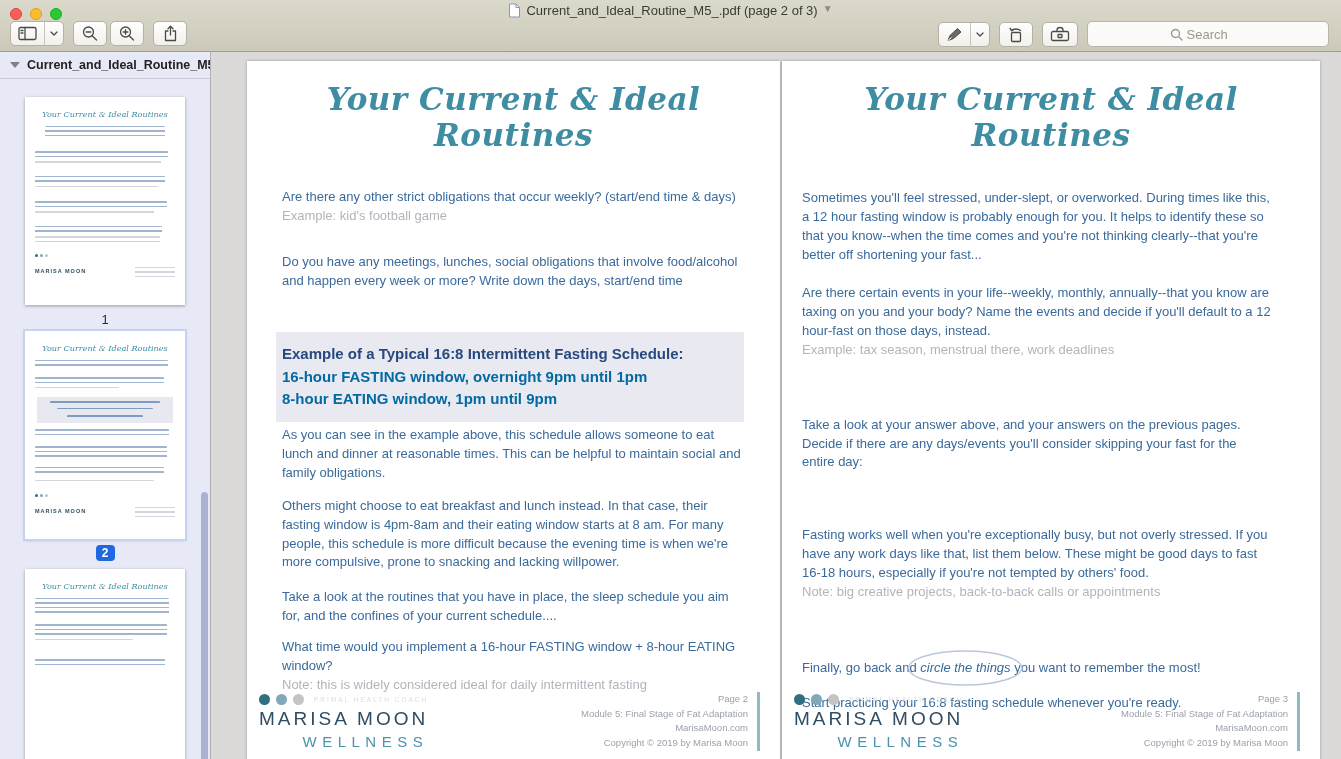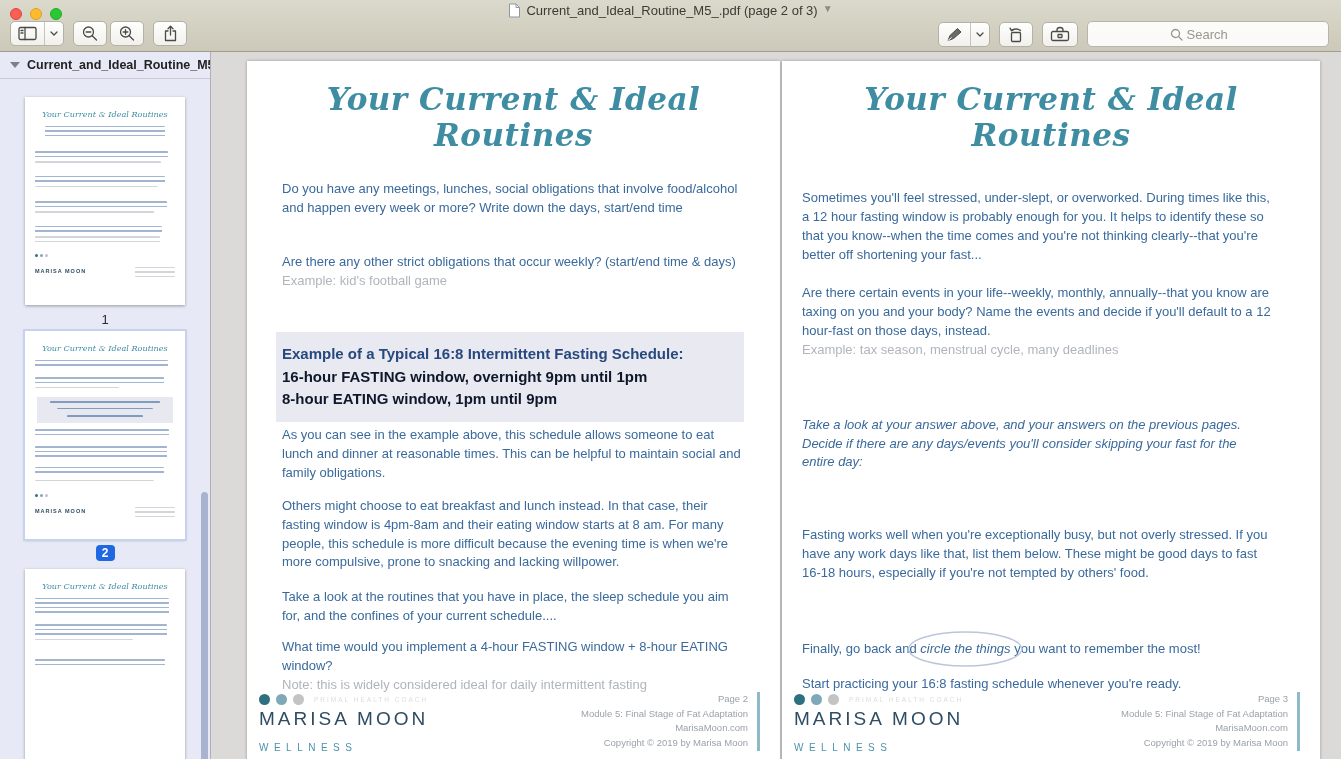--- a/index.html
+++ b/index.html
@@ -102,33 +102,33 @@
     color:#3e8da3; font-size:31px; text-align:center; margin-top:20px; letter-spacing:0.5px;
   }
   .txt { color:#3a6a9c; font-size:13px; line-height:1.45; margin-left:35px; width:465px; }
   .page.right .txt { margin-left:20px; width:470px; }
   .note { color:#b0b5bc; }
 
   .ex-box {
     background:#e9e9f2; width:468px; margin:42px 0 0 29px; text-align:left; padding:11px 6px 13px;
   }
   .ex-title { color:#27497e; font-weight:bold; font-size:15px; line-height:1.5; }
-  .ex-line { color:#0f172a; font-weight:bold; font-size:15px; line-height:1.45; }
+  .ex-line { color:#0369a1; font-weight:bold; font-size:15px; line-height:1.45; }
 
   .circled { position:relative; white-space:nowrap;font-style:italic; }
   .circled svg { position:absolute; left:-13px; top:-11px; width:calc(100% + 26px); height:38px; pointer-events:none; }
 
   
   .pg-footer { position:absolute; top:629px; left:12px; right:20px; display:flex; justify-content:space-between; align-items:flex-start; }
   .logo { padding-top:4px; }
   .logo-dots { display:flex; align-items:center; gap:6px; }
   .logo-dots i { width:11px; height:11px; border-radius:50%; display:block; }
   .logo-small { font-size:6.5px; letter-spacing:2px; color:#dcdcdc; margin-left:4px; }
   .logo-name { font-size:19px; letter-spacing:3px; color:#2e4d63; margin-top:3px; }
-  .logo-sub { font-size:10px; letter-spacing:5.5px; color:#4b93ad; margin-top:12px; }
+  .logo-sub { font-size:15px; letter-spacing:5.5px; color:#4b93ad; margin-top:3px;text-align:right; }
   .meta { text-align:right; font-size:9.5px; line-height:1.55; color:#9ba1ab; border-right:3px solid #8fbac9; padding-right:9px; margin-top:2px; }
 
   .icon-stroke { stroke:#4a4a46; fill:none; stroke-width:1.3; stroke-linecap:round; stroke-linejoin:round; }
 </style>
 </head>
 <body>
 
 <div class="titlebar">
   <div class="traffic">
     <span class="light red"></span>
@@ -300,39 +300,39 @@
     </div>
 
     <div class="sb-scroll"></div>
   </div>
 
   <div class="viewer">
 
     <div class="page left">
       <div class="pg-title">Your Current &amp; Ideal Routines</div>
 
-      <div class="txt" style="margin-top:27px;">Do you have any meetings, lunches, social obligations that involve food/alcohol and happen every week or more? Write down the days, start/end time</div>
-
       <div class="txt" style="margin-top:35px;">
         <div>Are there any other strict obligations that occur weekly? (start/end time &amp; days)</div>
         <div class="note">Example: kid's football game</div>
       </div>
+
+      <div class="txt" style="margin-top:27px;">Do you have any meetings, lunches, social obligations that involve food/alcohol and happen every week or more? Write down the days, start/end time</div>
 
       <div class="ex-box">
         <div class="ex-title">Example of a Typical 16:8 Intermittent Fasting Schedule:</div>
         <div class="ex-line">16-hour FASTING window, overnight 9pm until 1pm</div>
         <div class="ex-line">8-hour EATING window, 1pm until 9pm</div>
       </div>
 
       <div class="txt" style="margin-top:4px;">As you can see in the example above, this schedule allows someone to eat lunch and dinner at reasonable times. This can be helpful to maintain social and family obligations.</div>
       <div class="txt" style="margin-top:14px;">Others might choose to eat breakfast and lunch instead. In that case, their fasting window is 4pm-8am and their eating window starts at 8 am. For many people, this schedule is more difficult because the evening time is when we're more compulsive, prone to snacking and lacking willpower.</div>
       <div class="txt" style="margin-top:16px;">Take a look at the routines that you have in place, the sleep schedule you aim for, and the confines of your current schedule....</div>
 
       <div class="txt" style="margin-top:12px;">
-        <div>What time would you implement a 4-hour FASTING window + 8-hour EATING window?</div>
+        <div>What time would you implement a 16-hour FASTING window + 8-hour EATING window?</div>
         <div class="note">Note: this is widely considered ideal for daily intermittent fasting</div>
       </div>
 
       <div class="pg-footer">
         <div class="logo">
           <div class="logo-dots">
             <i style="background:#2e6f80"></i>
               <i style="background:#7fa8b8"></i>
               <i style="background:#c4c4c4"></i>
             <span class="logo-small">PRIMAL HEALTH COACH</span>
@@ -349,27 +349,28 @@
       </div>
     </div>
 
     <div class="page right">
       <div class="pg-title">Your Current &amp; Ideal Routines</div>
 
       <div class="txt" style="margin-top:36px;">Sometimes you'll feel stressed, under-slept, or overworked. During times like this, a 12 hour fasting window is probably enough for you. It helps to identify these so that you know--when the time comes and you're not thinking clearly--that you're better off shortening your fast...</div>
 
       <div class="txt" style="margin-top:20px;">
         <div>Are there certain events in your life--weekly, monthly, annually--that you know are taxing on you and your body? Name the events and decide if you'll default to a 12 hour-fast on those days, instead.</div>
-        <div class="note">Example: tax season, menstrual cycle, many deadlines</div>
-      </div>
-
-      <div class="txt" style="margin-top:56px;font-style:italic;">Take a look at your answer above, and your answers on the previous pages. Decide if there are any days/events you'll consider skipping your fast for the entire day:</div>
+        <div class="note">Example: tax season, menstrual there, work deadlines</div>
+      </div>
+
+      <div class="txt" style="margin-top:56px;">Take a look at your answer above, and your answers on the previous pages. Decide if there are any days/events you'll consider skipping your fast for the entire day:</div>
 
       <div class="txt" style="margin-top:54px;">
         <div>Fasting works well when you're exceptionally busy, but not overly stressed. If you have any work days like that, list them below. These might be good days to fast 16-18 hours, especially if you're not tempted by others' food.</div>
+        <div class="note">Note: big creative projects, back-to-back calls or appointments</div>
       </div>
 
       <div class="txt" style="margin-top:57px;">
         <span>Finally, go back and </span><span class="circled"><svg viewBox="0 0 140 38" preserveAspectRatio="none">
               <ellipse cx="70" cy="19" rx="68" ry="17" fill="none" stroke="#bcc6da" stroke-width="1.6"></ellipse>
             </svg><span>circle the things</span></span><span> you want to remember the most!</span>
       </div>
 
       <div class="txt" style="margin-top:16px;">Start practicing your 16:8 fasting schedule whenever you're ready.</div>
 

